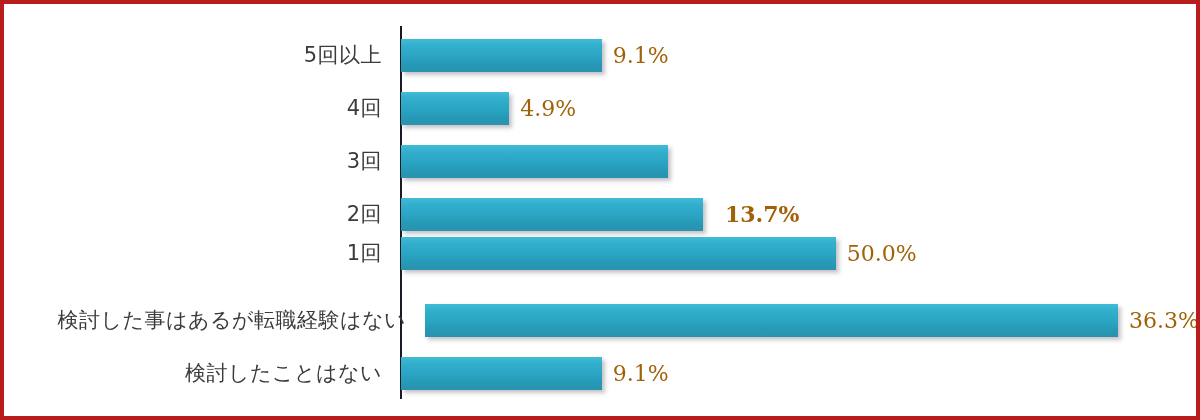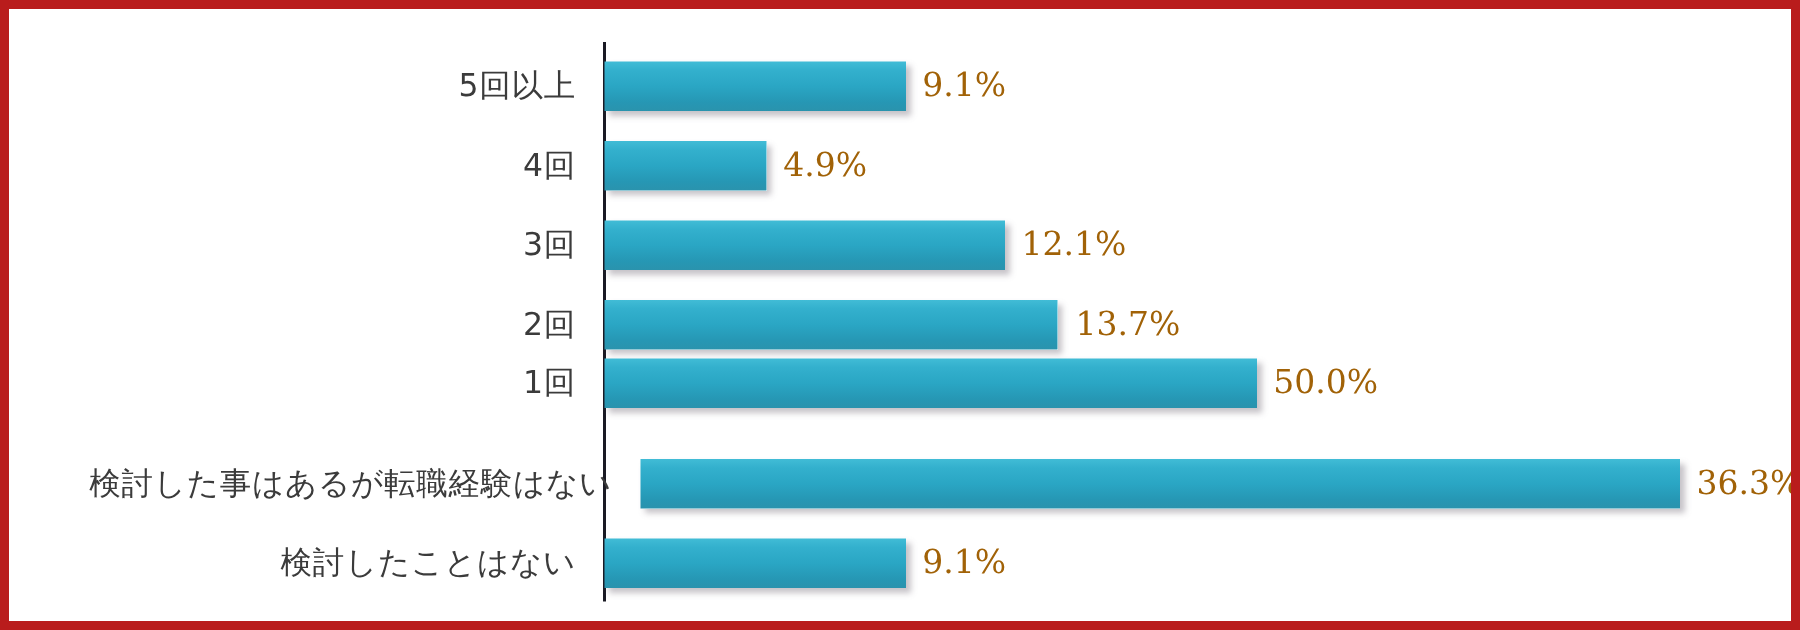--- a/index.html
+++ b/index.html
@@ -8,21 +8,21 @@
     background: #ffffff;
   }
   body {
     font-family: "Liberation Sans", "DejaVu Sans", sans-serif;
   }
   #chart-frame {
     position: relative;
     width: 1200px;
     height: 420px;
     background: #ffffff;
-    border: 6px solid #b91c1c;
+    border: 4px solid #b91c1c;
     box-sizing: border-box;
     overflow: hidden;
   }
   #plot-area {
     position: absolute;
     left: 0;
     top: 0;
     width: 1200px;
     height: 420px;
   }
@@ -101,28 +101,27 @@
           <div class="bar-label">4回</div>
           <div class="bar-track">
             <div class="bar-shape" style="width: 108.143px;"></div>
             <div class="bar-value" style="left: 108.143px;">4.9%</div>
           </div>
         </div>
         <div class="bar-row" style="top: 131px;">
           <div class="bar-label">3回</div>
           <div class="bar-track">
             <div class="bar-shape" style="width: 267.047px;"></div>
-            <div class="bar-value" style="left: 267.047px;">12.1%</div>
           </div>
         </div>
         <div class="bar-row" style="top: 184px;">
           <div class="bar-label">2回</div>
           <div class="bar-track">
             <div class="bar-shape" style="width: 302.359px;"></div>
-            <div class="bar-value" style="left: 303px;">13.7%</div>
+            <div class="bar-value" style="left: 313px; font-weight: bold;">13.7%</div>
           </div>
         </div>
         <div class="bar-row" style="top: 223px;">
           <div class="bar-label">1回</div>
           <div class="bar-track">
             <div class="bar-shape" style="width: 434.779px;"></div>
             <div class="bar-value" style="left: 434.779px;">50.0%</div>
           </div>
         </div>
         <div class="bar-row" style="top: 290px; margin-left: 24px;">

